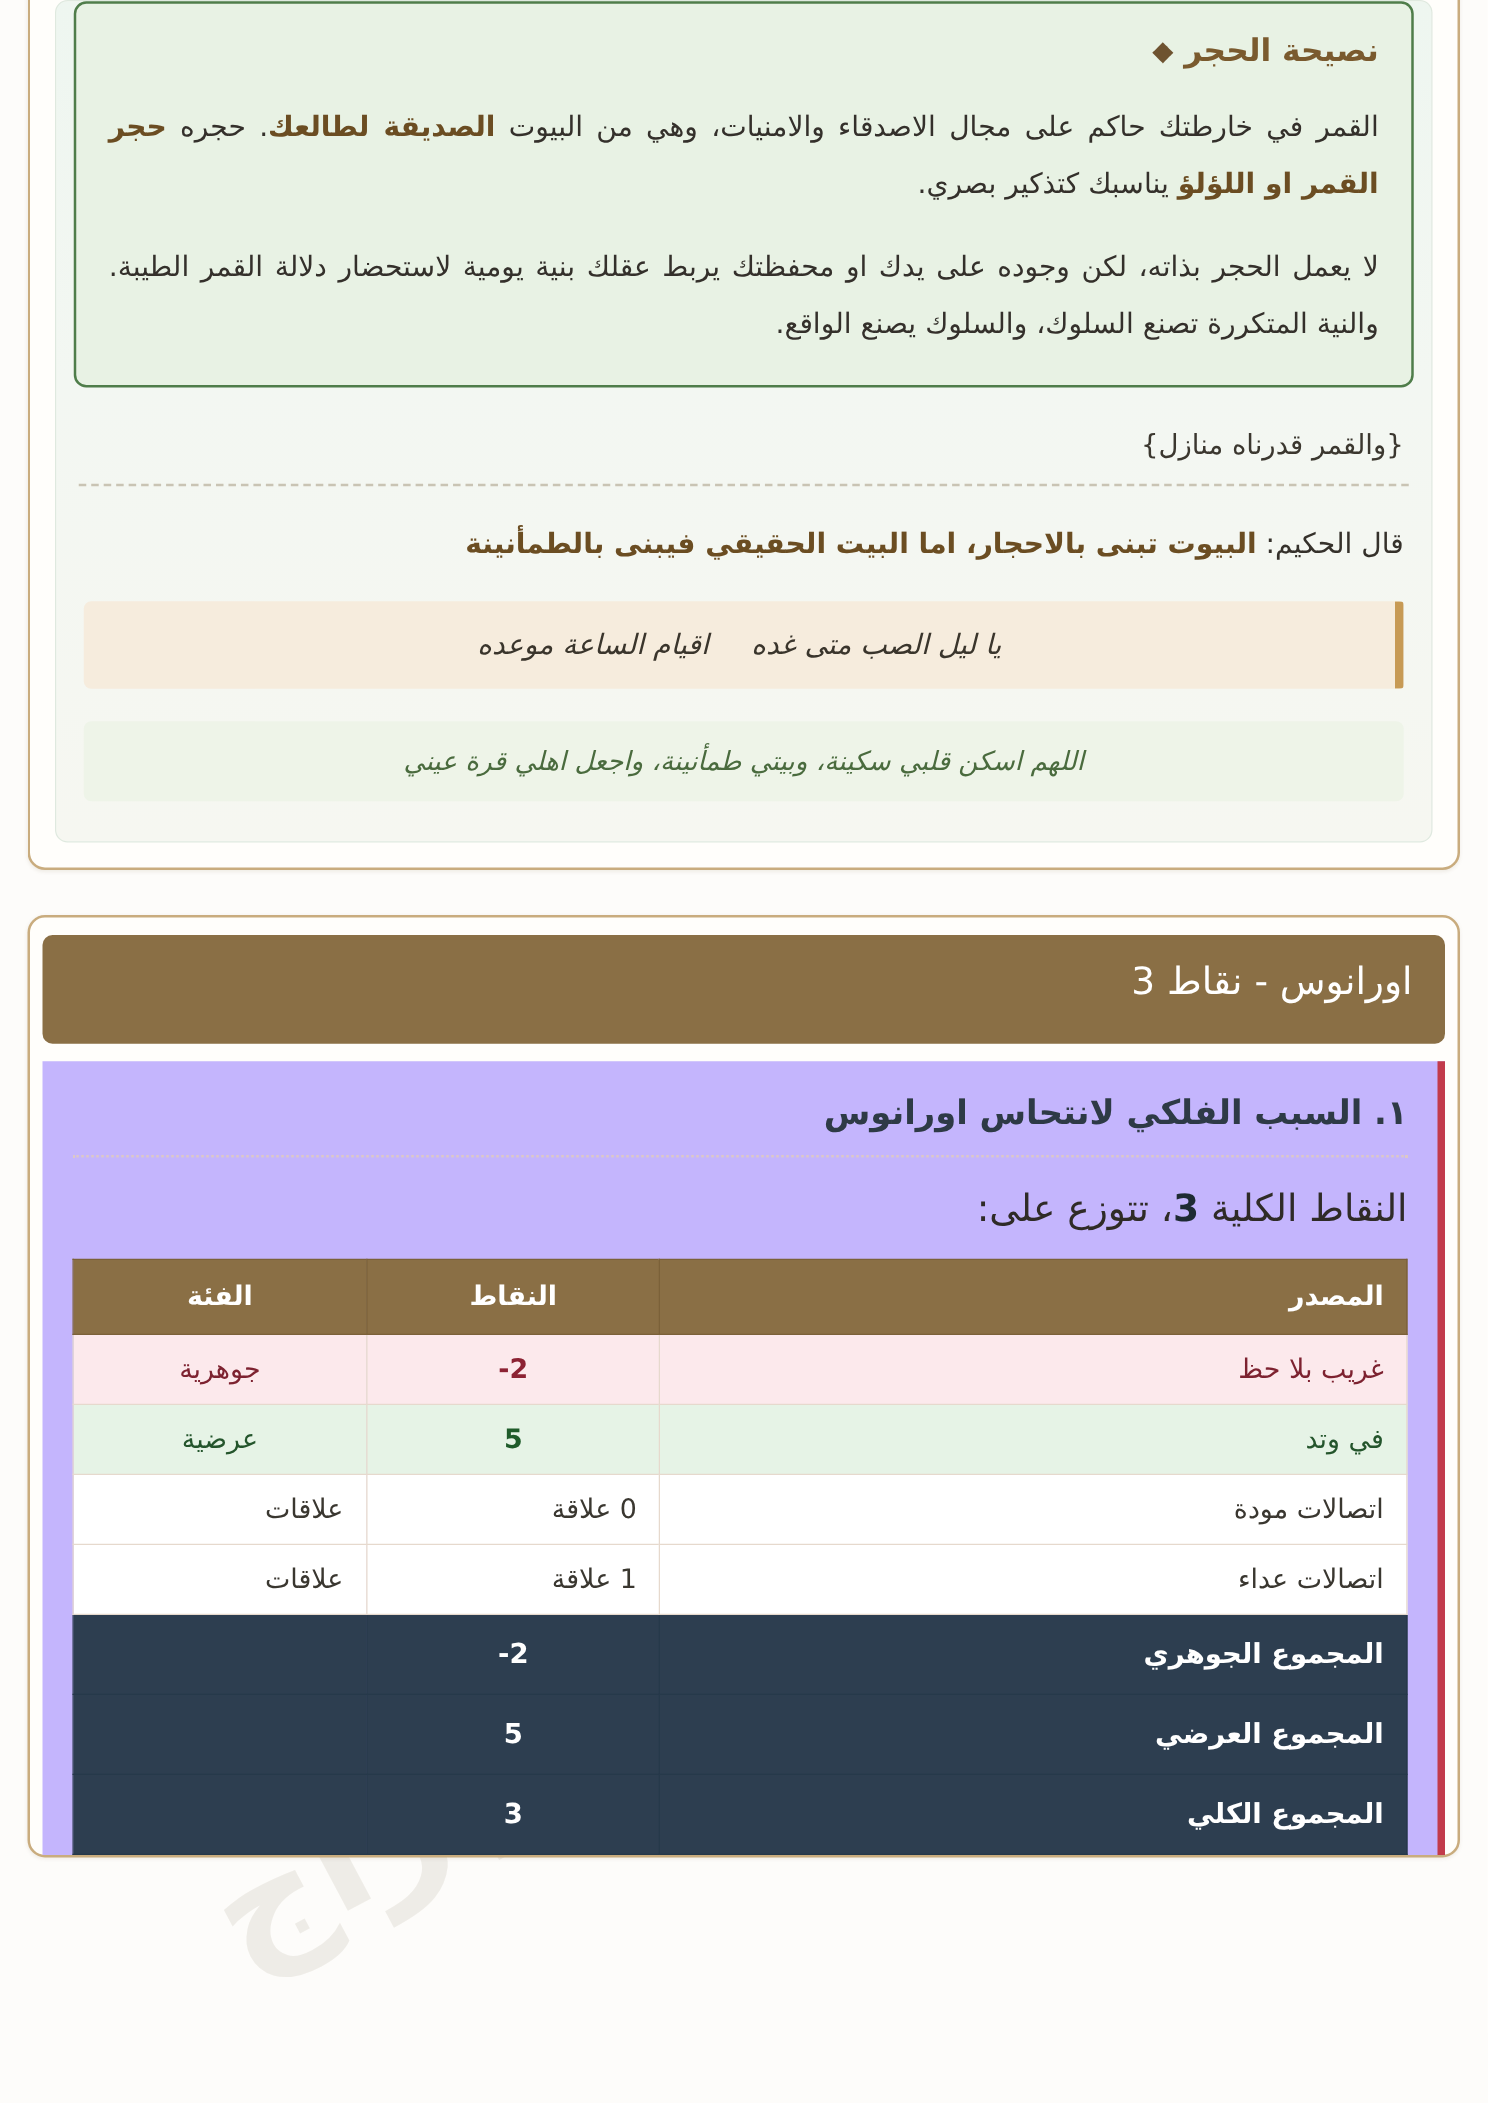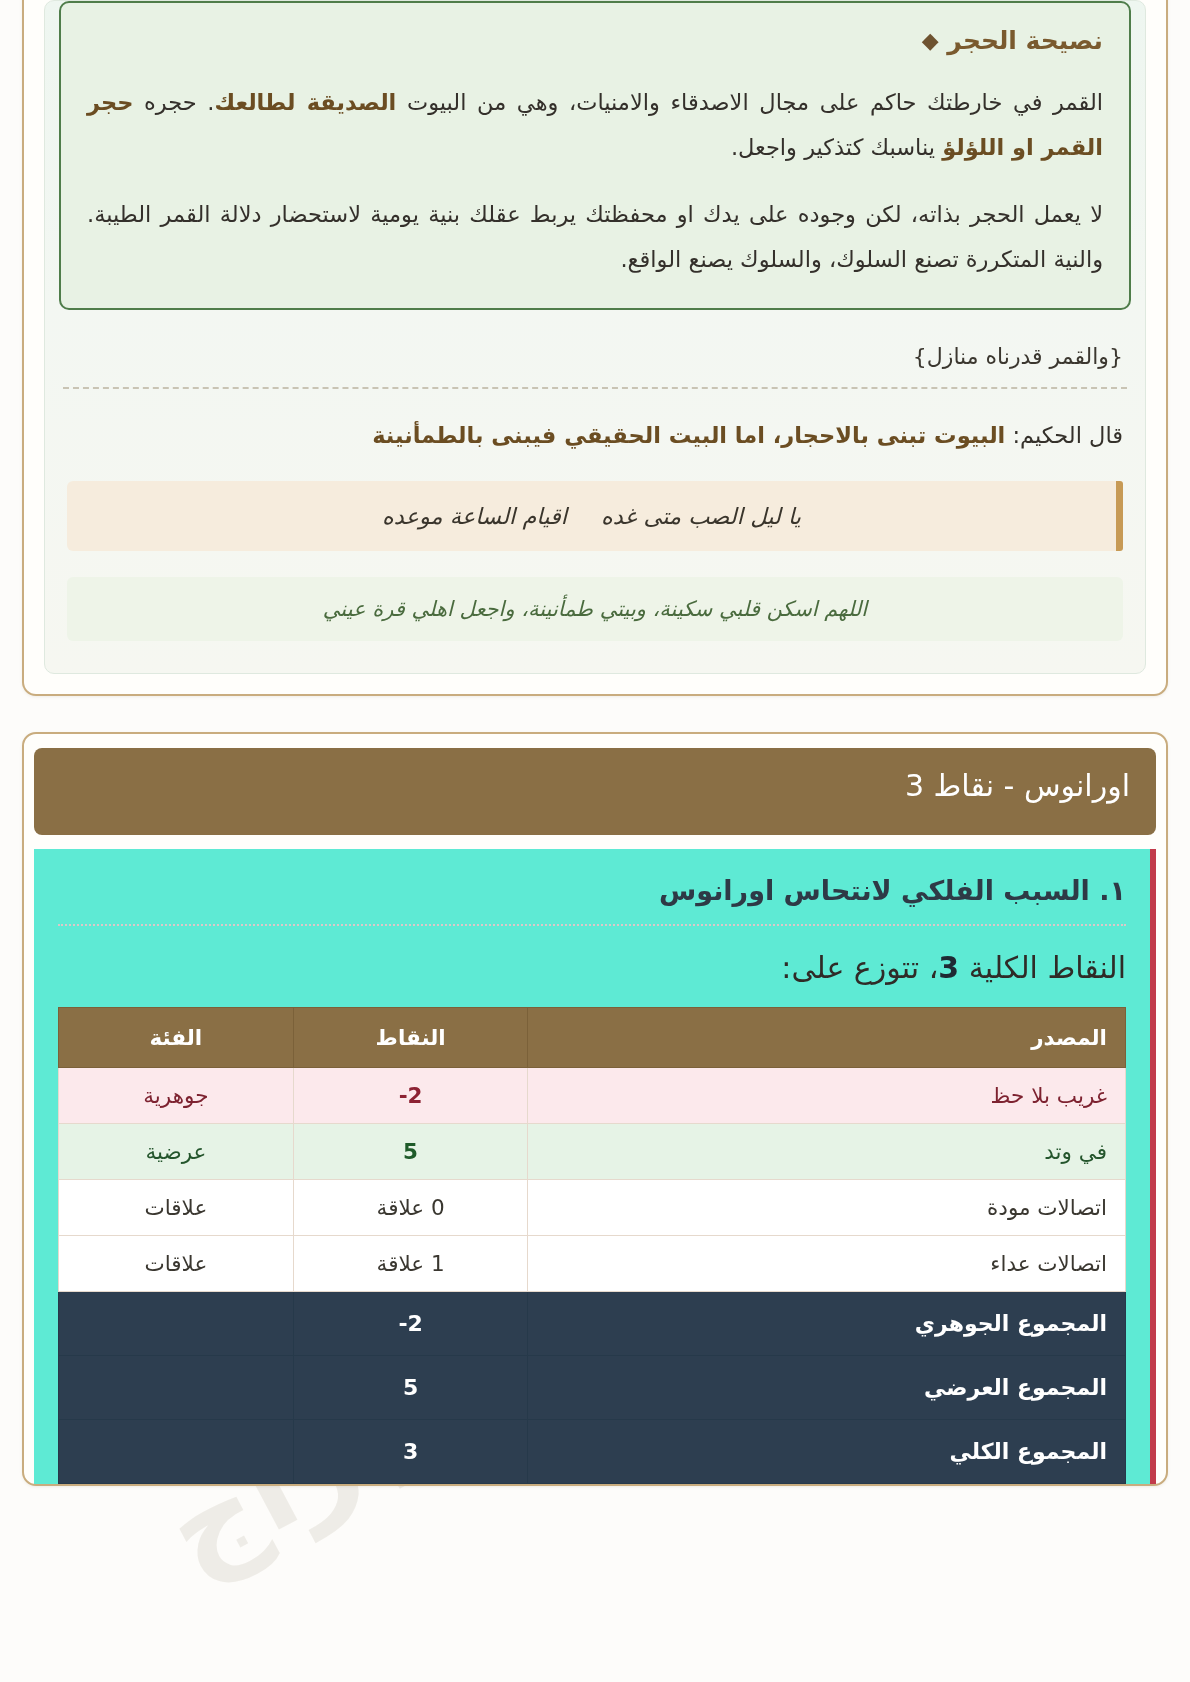--- a/index.html
+++ b/index.html
@@ -179,21 +179,21 @@
   .planet-sub {
     color: #f2e7d6;
     font-size: 21px;
     text-align: right;
     margin: 0;
     line-height: 1.5;
   }
 
   
   .reason-section {
-    background: #5eead4;
+    background: #c4b5fd;
     border-right: 6px solid #c23b4b;
     margin: 14px 0 0 0;
     padding: 26px 24px 0 24px;
   }
   .reason-title {
     color: #2e3a46;
     font-size: 27px;
     font-weight: bold;
     text-align: right;
     margin: 0 0 18px 0;
@@ -233,21 +233,21 @@
     padding: 15px 18px;
     border: 1px solid #e6d9cd;
     text-align: center;
     color: #33312c;
   }
   table.points-table td.src { text-align: right; }
   tr.row-neg td { background: #fce9ec; color: #7d2230; }
   tr.row-neg td.num { font-weight: bold; color: #8c2233; }
   tr.row-pos td { background: #e6f3e6; color: #24552c; }
   tr.row-pos td.num { font-weight: bold; color: #1f5b2a; }
-  tr.row-plain td { background: #ffffff; color: #3a3730; }
+  tr.row-plain td { background: #ffffff; color: #3a3730; text-align: right; }
   tr.row-total td {
     background: #2d3e50;
     color: #ffffff;
     font-weight: bold;
     border: 1px solid #26394a;
     padding: 19px 18px;
     font-size: 22px;
   }
   tr.row-total td.src { text-align: right; }
   .col-cat { width: 22%; }
@@ -261,21 +261,21 @@
 
 <section class="card-outer first">
   <div class="panel-inner">
 
     <div class="advice-box">
       <div class="advice-title">
         <span>نصيحة الحجر</span>
         <span class="dia">◆</span>
       </div>
 
-      <p class="advice-p"><span>القمر في خارطتك حاكم على مجال الاصدقاء والامنيات، وهي من البيوت </span><b>الصديقة لطالعك</b><span>. حجره </span><b>حجر القمر او اللؤلؤ</b><span> يناسبك كتذكير واجعل.</span></p>
+      <p class="advice-p"><span>القمر في خارطتك حاكم على مجال الاصدقاء والامنيات، وهي من البيوت </span><b>الصديقة لطالعك</b><span>. حجره </span><b>حجر القمر او اللؤلؤ</b><span> يناسبك كتذكير بصري.</span></p>
 
       <p class="advice-p">لا يعمل الحجر بذاته، لكن وجوده على يدك او محفظتك يربط عقلك بنية يومية لاستحضار دلالة القمر الطيبة. والنية المتكررة تصنع السلوك، والسلوك يصنع الواقع.</p>
     </div>
 
     <div class="verse">{والقمر قدرناه منازل}</div>
 
     <hr class="divider-dash">
 
     <div class="wisdom"><span>قال الحكيم: </span><b>البيوت تبنى بالاحجار، اما البيت الحقيقي فيبنى بالطمأنينة</b></div>
 

